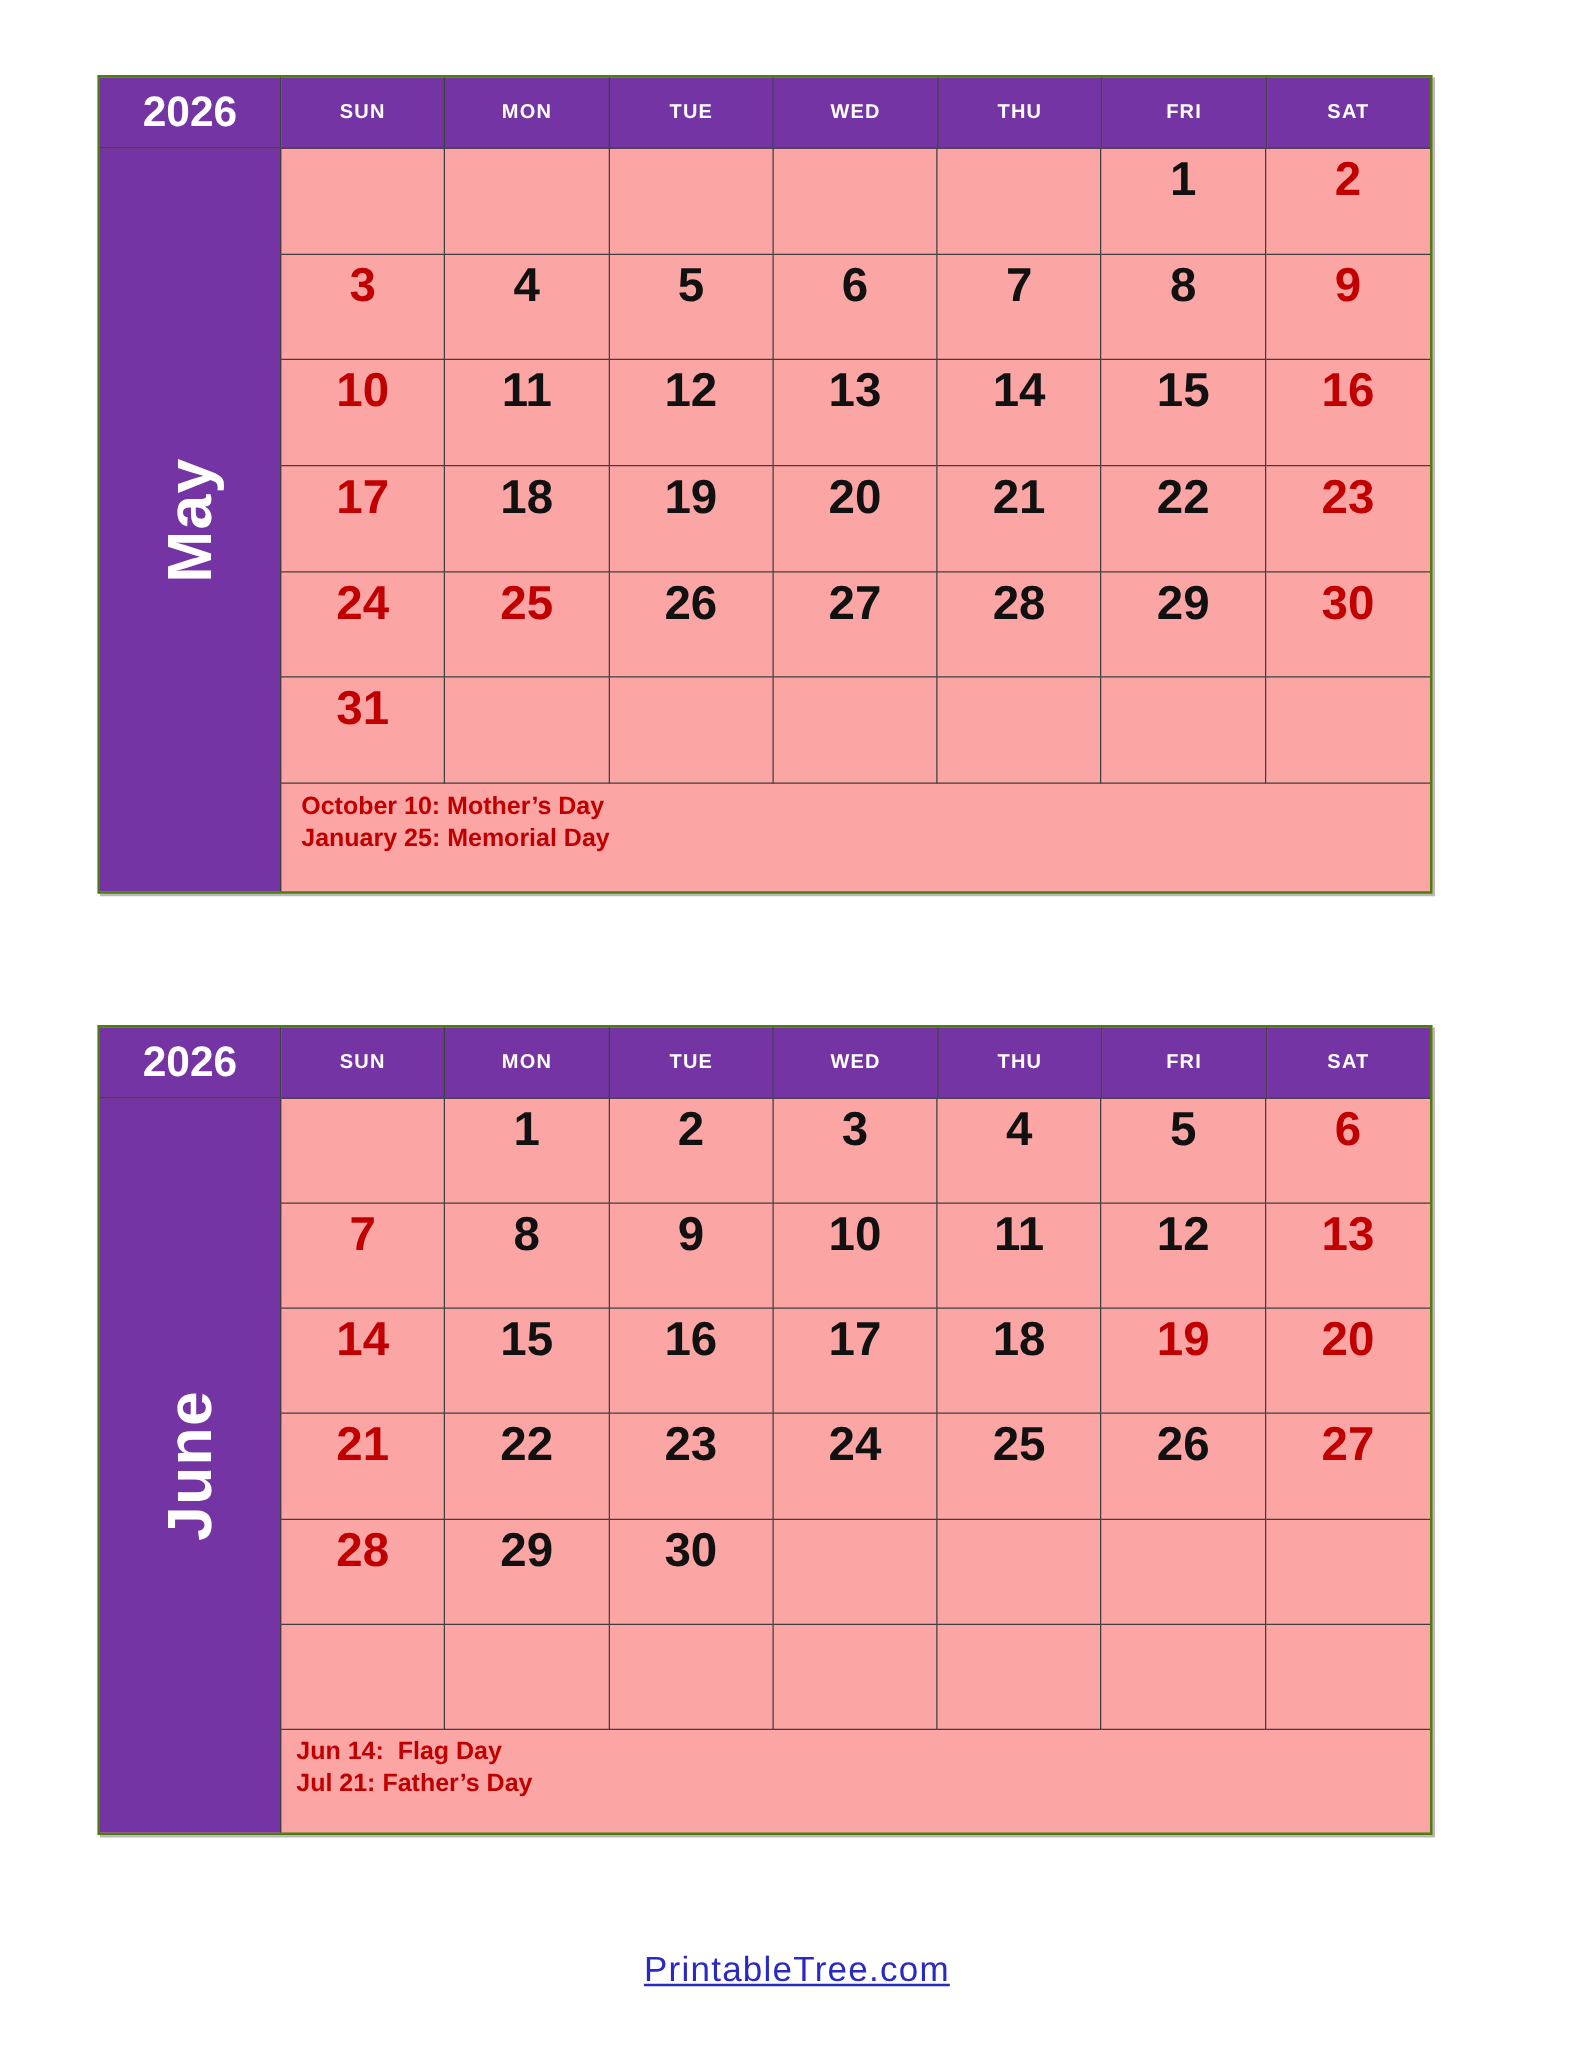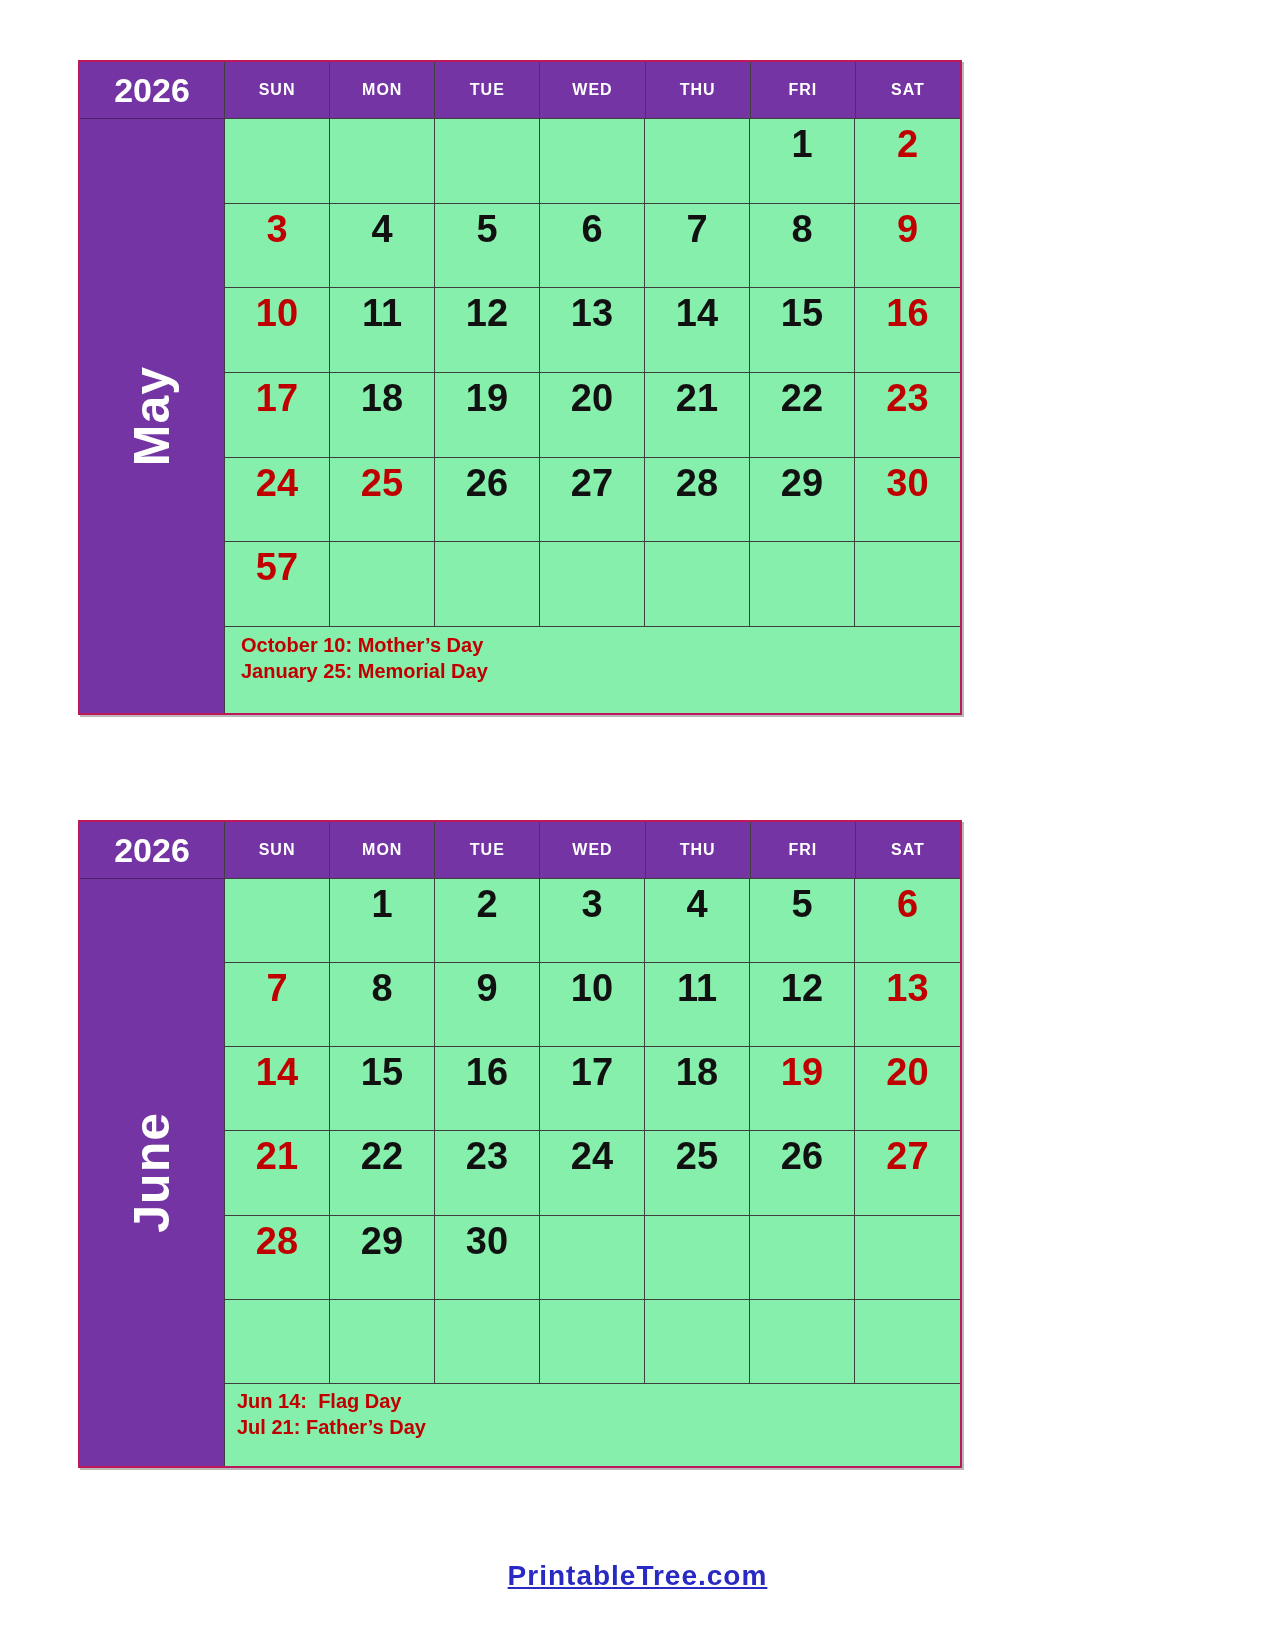--- a/index.html
+++ b/index.html
@@ -9,25 +9,25 @@
     --day_black:#111111;
     --link_blue:#2929C4;
   }
   *{box-sizing:border-box;margin:0;padding:0;}
   html,body{background:#ffffff;}
   body{
     width:1275px;height:1650px;position:relative;overflow:hidden;
     font-family:"Liberation Sans", sans-serif;
   }
   .calendar{
-    position:absolute;left:78px;width:884px;
+    position:absolute;left:78px;width:1068px;
     display:flex;flex-direction:column;
-    border:2px solid #be185d;
+    border:2px solid #4d7c0f;
     box-shadow:2px 2px 0 #b9b9b9;
-    background:#86efac;
+    background:#fca5a5;
   }
   .cal-may{top:60px;height:655px;}
   .cal-june{top:820px;height:648px;}
 
   .cal-header{display:flex;height:57px;flex:0 0 57px;}
   .year-cell{
     width:145px;flex:0 0 145px;background:var(--header_purple);
     color:#ffffff;font-weight:bold;font-size:34px;
     display:flex;align-items:center;justify-content:center;
     border-right:1px solid #3f3f3f;border-bottom:1px solid rgba(0,0,0,0.35);
@@ -74,21 +74,21 @@
     color:var(--holiday_red);font-weight:bold;font-size:20px;
     line-height:26px;white-space:pre-wrap;
   }
 
   .footer{
     position:absolute;left:0;top:1560px;width:1275px;
     text-align:center;
   }
   .footer a{
     color:var(--link_blue);font-size:28px;letter-spacing:1px;
-    text-decoration:underline;font-weight:bold;
+    text-decoration:underline;font-weight:normal;
   }
 </style>
 </head>
 <body>
 
 <div class="calendar cal-may">
   <div class="cal-header">
     <div class="year-cell">2026</div>
     <div class="day-header">SUN</div>
     <div class="day-header">MON</div>
@@ -132,21 +132,21 @@
           <div class="day-cell">21</div>
           <div class="day-cell">22</div>
           <div class="day-cell red">23</div>
           <div class="day-cell red">24</div>
           <div class="day-cell red">25</div>
           <div class="day-cell">26</div>
           <div class="day-cell">27</div>
           <div class="day-cell">28</div>
           <div class="day-cell">29</div>
           <div class="day-cell red">30</div>
-          <div class="day-cell red">57</div>
+          <div class="day-cell red">31</div>
           <div class="day-cell"></div>
           <div class="day-cell"></div>
           <div class="day-cell"></div>
           <div class="day-cell"></div>
           <div class="day-cell"></div>
           <div class="day-cell"></div>
         </div>
       <div class="holidays">
           <div class="holiday-line">October 10: Mother’s Day</div>
           <div class="holiday-line">January 25: Memorial Day</div>

